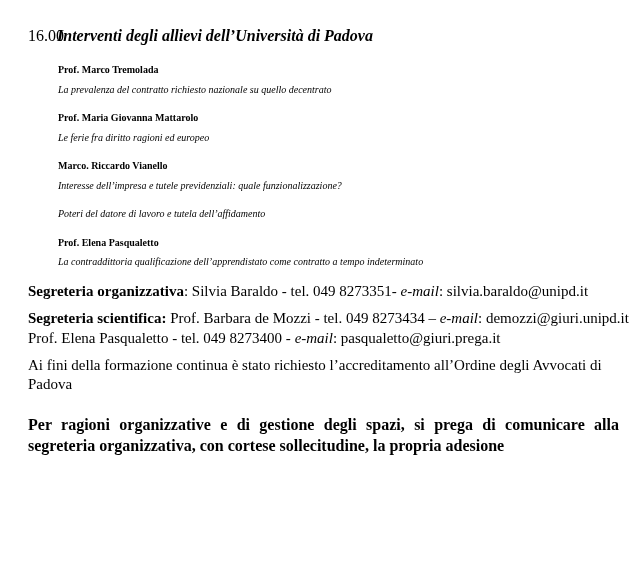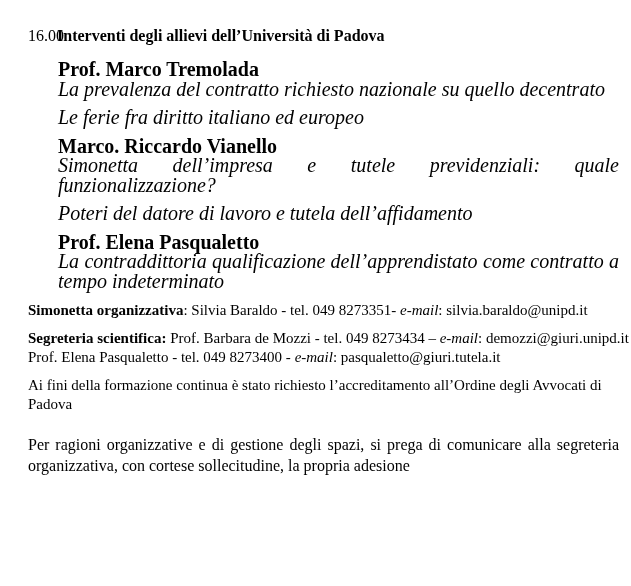--- a/index.html
+++ b/index.html
@@ -19,24 +19,25 @@
     line-height: 19px;
     margin: 0 0 15px 0;
   }
   .session-time {
     display: inline-block;
     width: 29px;
     font-weight: normal;
   }
   .session-title {
     font-weight: bold;
+    font-style: italic;
   }
   .talks { margin-left: 30px; }
   .talk {
-    font-size: 20px;
+    font-size: 10px;
     line-height: 19.5px;
     margin: 0 0 9px 0;
   }
   .talk-speaker { font-weight: bold; }
   .talk-title {
     font-style: italic;
     text-align: justify;
   }
   .secretariat {
     margin: 0;
@@ -50,61 +51,62 @@
   .seg-italic { font-style: italic; }
   .seg-normal { font-weight: normal; font-style: normal; text-align: center; }
   .note {
     margin: 8px 0 10px 0;
     font-size: 15px;
     line-height: 19px;
   }
   .closing {
     margin: 20px 0 12px 0;
     font-size: 16px;
-    font-weight: normal;
+    font-weight: bold;
     line-height: 21px;
     text-align: justify;
   }
 </style>
 </head>
 <body>
 
 <div class="page">
 
   <div class="session-header">
     <span class="session-time">16.00</span><span class="session-title">Interventi degli allievi dell’Università di Padova</span>
   </div>
 
   <div class="talks">
     <div class="talk">
       <div class="talk-speaker">Prof. Marco Tremolada</div>
       <div class="talk-title">La prevalenza del contratto richiesto nazionale su quello decentrato</div>
     </div>
     <div class="talk">
-      <div class="talk-title">Le ferie fra diritto italiano ed europeo</div>
+      <div class="talk-speaker">Prof. Maria Giovanna Mattarolo</div>
+      <div class="talk-title">Le ferie fra diritto ragioni ed europeo</div>
     </div>
     <div class="talk">
       <div class="talk-speaker">Marco. Riccardo Vianello</div>
-      <div class="talk-title">Simonetta dell’impresa e tutele previdenziali: quale funzionalizzazione?</div>
+      <div class="talk-title">Interesse dell’impresa e tutele previdenziali: quale funzionalizzazione?</div>
     </div>
     <div class="talk">
       <div class="talk-title">Poteri del datore di lavoro e tutela dell’affidamento</div>
     </div>
     <div class="talk">
       <div class="talk-speaker">Prof. Elena Pasqualetto</div>
       <div class="talk-title">La contraddittoria qualificazione dell’apprendistato come contratto a tempo indeterminato</div>
     </div>
   </div>
 
   <div class="secretariat sec-org">
-    <div class="sec-line"><span class="seg-bold">Simonetta organizzativa</span><span class="seg-normal">: Silvia Baraldo - tel. 049 8273351- </span><span class="seg-italic">e-mail</span><span class="seg-normal">: silvia.baraldo@unipd.it</span></div>
+    <div class="sec-line"><span class="seg-bold">Segreteria organizzativa</span><span class="seg-normal">: Silvia Baraldo - tel. 049 8273351- </span><span class="seg-italic">e-mail</span><span class="seg-normal">: silvia.baraldo@unipd.it</span></div>
   </div>
 
   <div class="secretariat sec-sci">
     <div class="sec-line"><span class="seg-bold">Segreteria scientifica:</span><span class="seg-normal"> Prof. Barbara de Mozzi - tel. 049 8273434 – </span><span class="seg-italic">e-mail</span><span class="seg-normal">: demozzi@giuri.unipd.it</span></div>
-    <div class="sec-line"><span class="seg-normal">Prof. Elena Pasqualetto - tel. 049 8273400 - </span><span class="seg-italic">e-mail</span><span class="seg-normal">: pasqualetto@giuri.tutela.it</span></div>
+    <div class="sec-line"><span class="seg-normal">Prof. Elena Pasqualetto - tel. 049 8273400 - </span><span class="seg-italic">e-mail</span><span class="seg-normal">: pasqualetto@giuri.prega.it</span></div>
   </div>
 
   <p class="note">Ai fini della formazione continua è stato richiesto l’accreditamento all’Ordine degli Avvocati di Padova</p>
 
   <p class="closing">Per ragioni organizzative e di gestione degli spazi, si prega di comunicare alla segreteria organizzativa, con cortese sollecitudine, la propria adesione</p>
 
 </div>
 
 </body></html>

